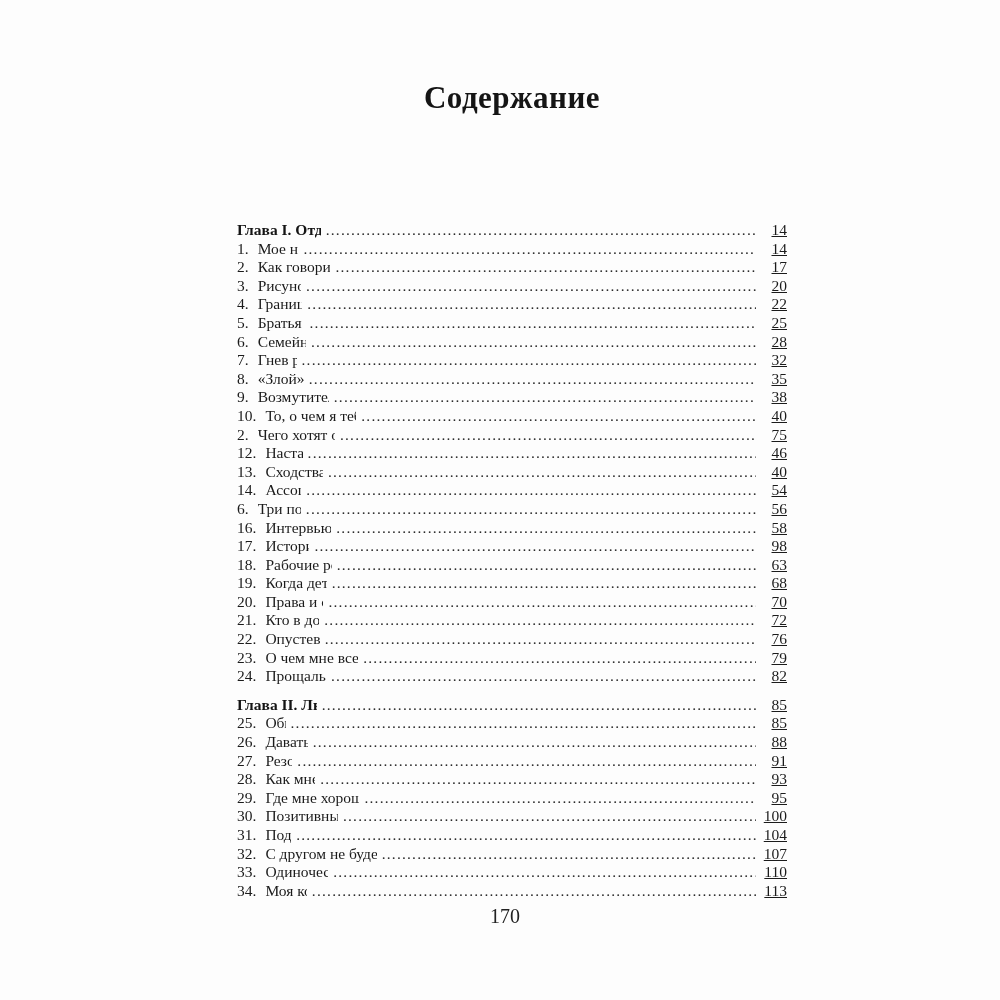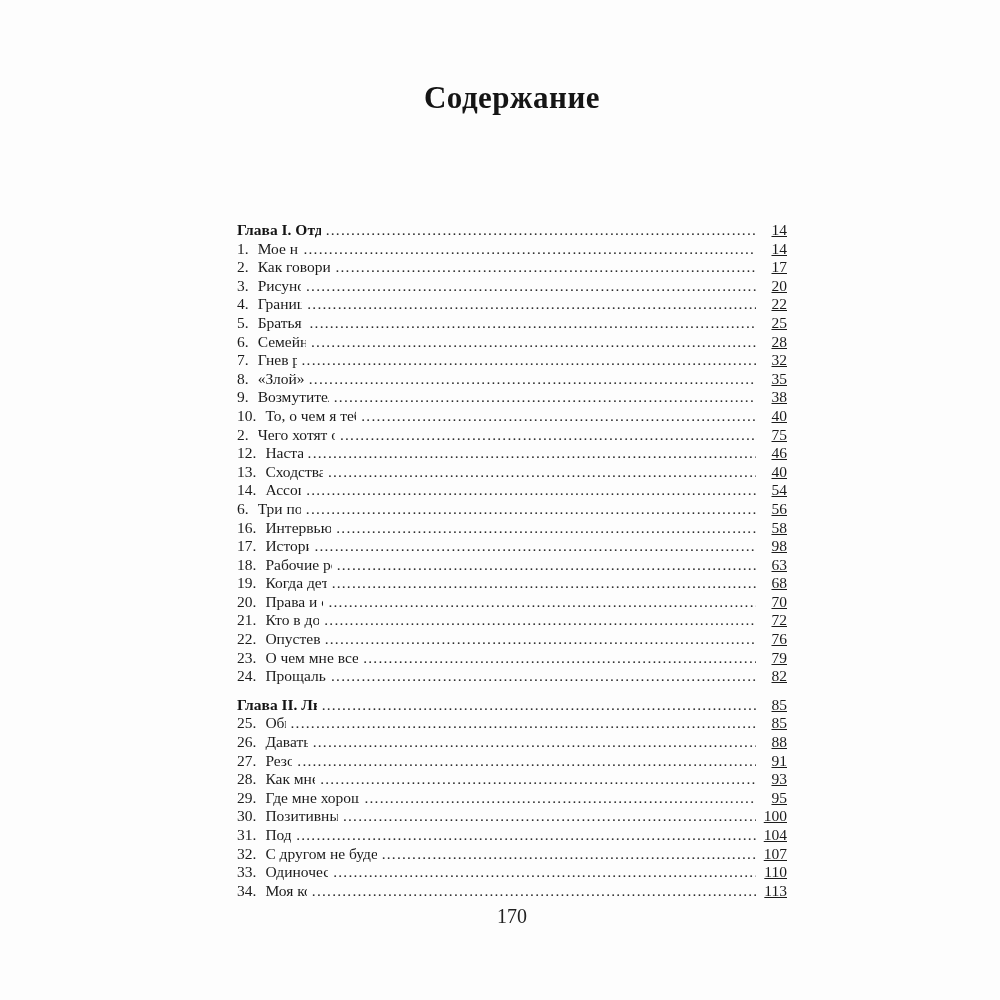--- a/index.html
+++ b/index.html
@@ -73,21 +73,21 @@
   }
   .toc-row .pg {
     flex: 0 0 auto;
     min-width: 27px;
     text-align: right;
     text-decoration: underline;
   }
   .footer-page-number {
     position: absolute;
     top: 905px;
-    left: 237px;
+    left: 230px;
     width: 550px;
     text-align: center;
     font-size: 20px;
     color: #222222;
   }
 </style>
 </head>
 <body>
 
 <div class="page">

